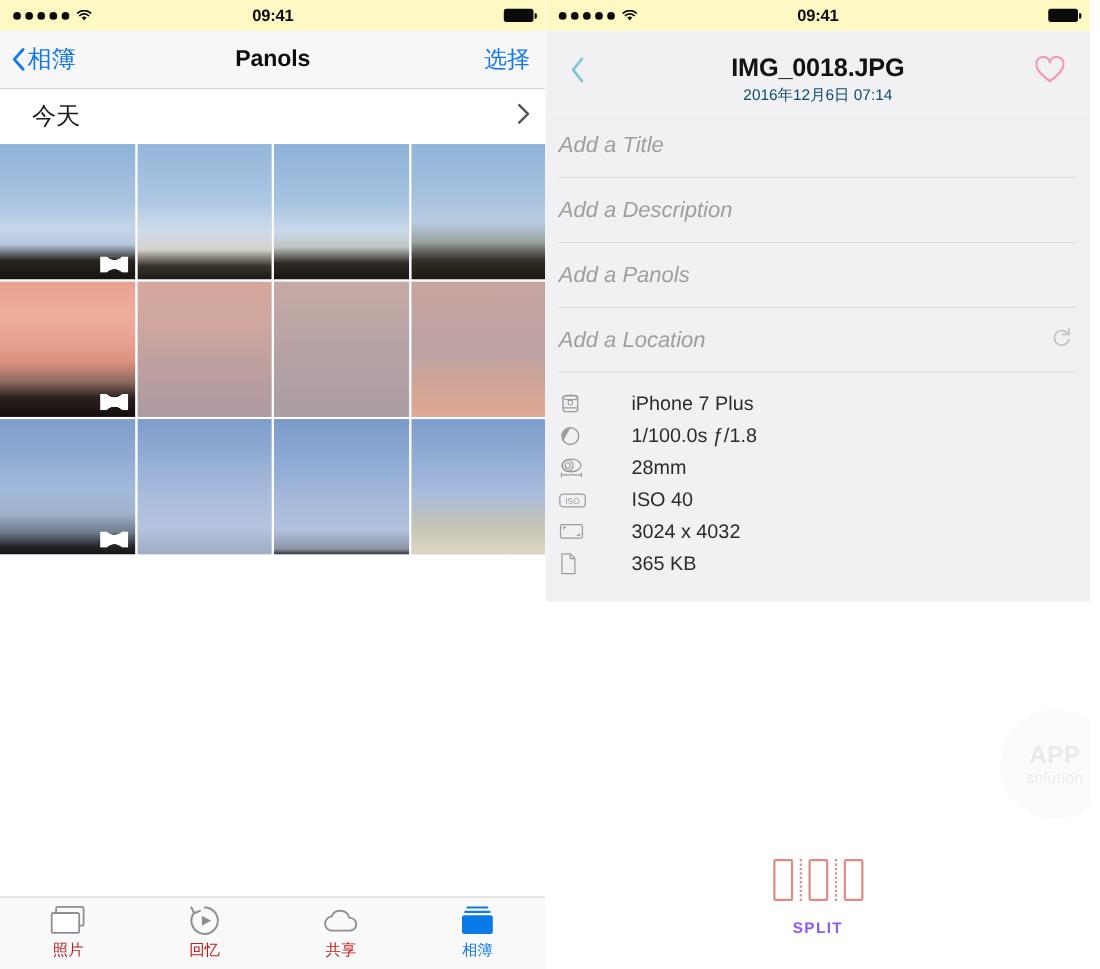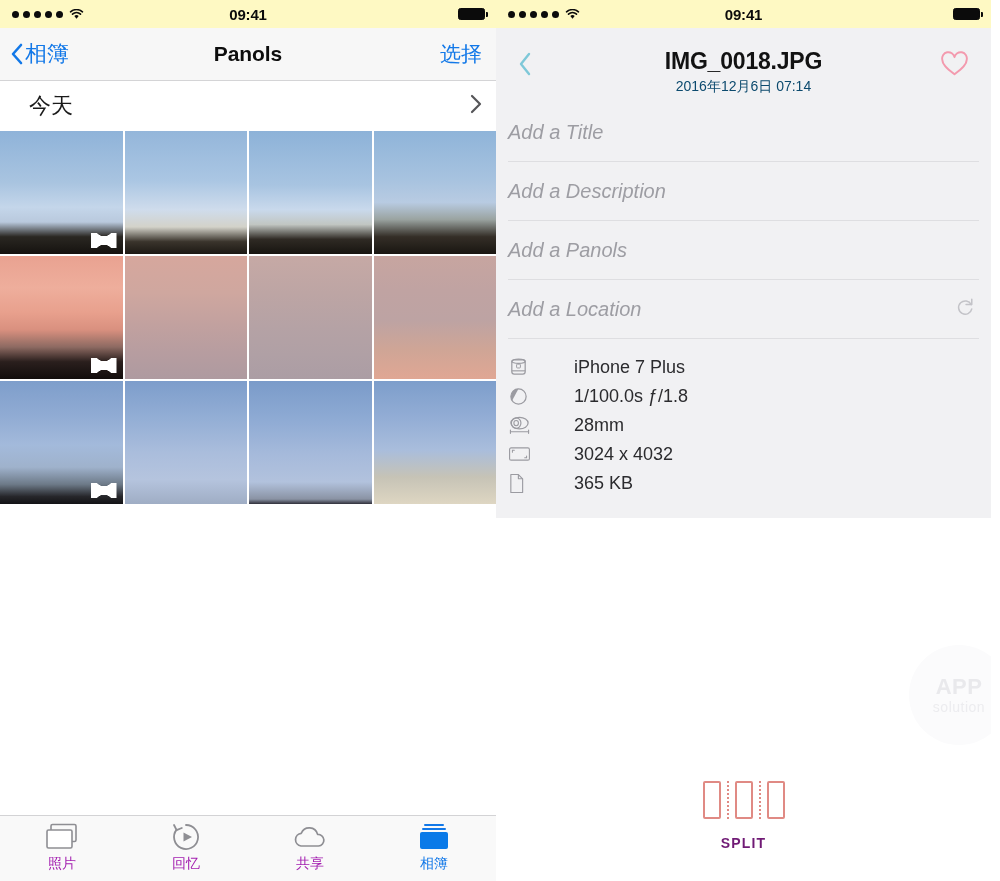--- a/index.html
+++ b/index.html
@@ -105,21 +105,21 @@
   .tabbar{
     position:absolute;left:0;bottom:0;width:496px;height:65px;
     background:#f9f9f9;border-top:1px solid #d3d3d5;
     display:flex;align-items:flex-start;
   }
   .tab{
     flex:1;display:flex;flex-direction:column;align-items:center;
     padding-top:6px;cursor:pointer;
   }
   .tab-ico{height:30px;display:flex;align-items:center;justify-content:center;}
-  .tab-label{font-size:14px;color:#a21caf;margin-top:3px;}
+  .tab-label{font-size:14px;color:#b91c1c;margin-top:3px;}
   .tab.active .tab-label{color:#1278e8;}
 
   
   .r-navbar{
     position:relative;height:75px;background:#f1f1f3;
     display:flex;align-items:center;justify-content:center;
   }
   .r-back{
     position:absolute;left:22px;top:50%;transform:translateY(-50%);
     cursor:pointer;
@@ -197,21 +197,21 @@
     display:flex;flex-direction:column;align-items:center;
   }
   .split-ico{display:flex;align-items:flex-end;gap:6px;height:42px;}
   .split-bar{
     width:18px;height:38px;border:2px solid #e08a84;border-radius:2px;box-sizing:border-box;
   }
   .split-dots{
     width:0;border-left:2px dotted #e08a84;height:38px;
   }
   .split-label{
-    font-size:14px;font-weight:bold;color:#701a75;letter-spacing:1.2px;margin-top:16px;
+    font-size:14px;font-weight:bold;color:#8b5cf6;letter-spacing:1.2px;margin-top:16px;
   }
 </style>
 </head>
 <body>
 
 <div class="screen">
 
   <div class="pane-left">
 
     <div class="statusbar">
@@ -432,20 +432,29 @@
           <div class="exif-row">
             <div class="exif-ico">
               <svg viewBox="0 0 24 22" width="23" height="21">
                 <ellipse cx="12" cy="8.5" rx="9" ry="6" stroke="#9b9ba1" stroke-width="1.3" fill="none"></ellipse>
                 <ellipse cx="8.5" cy="8.5" rx="5" ry="5.5" stroke="#9b9ba1" stroke-width="1.2" fill="none"></ellipse>
                 <ellipse cx="8.5" cy="8.5" rx="2.4" ry="2.8" stroke="#9b9ba1" stroke-width="1.1" fill="none"></ellipse>
                 <path d="M2.5 17.5 H21.5 M2.5 15.8 V19.2 M21.5 15.8 V19.2" stroke="#9b9ba1" stroke-width="1.2" stroke-linecap="round"></path>
               </svg>
             </div>
             <div class="exif-val">28mm</div>
+          </div>
+          <div class="exif-row">
+            <div class="exif-ico">
+              <svg viewBox="0 0 26 16" width="25" height="16">
+                <rect x="1" y="2" width="24" height="12" rx="3" stroke="#9b9ba1" stroke-width="1.2" fill="none"></rect>
+                <text x="13" y="11.4" font-family="Liberation Sans, sans-serif" font-size="8" fill="#9b9ba1" text-anchor="middle">ISO</text>
+              </svg>
+            </div>
+            <div class="exif-val">ISO 40</div>
           </div>
           <div class="exif-row">
             <div class="exif-ico">
               <svg viewBox="0 0 24 18" width="23" height="17">
                 <rect x="1.5" y="2" width="21" height="13" rx="1.6" stroke="#9b9ba1" stroke-width="1.2" fill="none"></rect>
                 <path d="M4.5 6.5 L4.5 4.5 L6.5 4.5" stroke="#9b9ba1" stroke-width="1.1" fill="none" stroke-linecap="round"></path>
                 <path d="M19.5 10.5 L19.5 12.5 L17.5 12.5" stroke="#9b9ba1" stroke-width="1.1" fill="none" stroke-linecap="round"></path>
               </svg>
             </div>
             <div class="exif-val">3024 x 4032</div>

